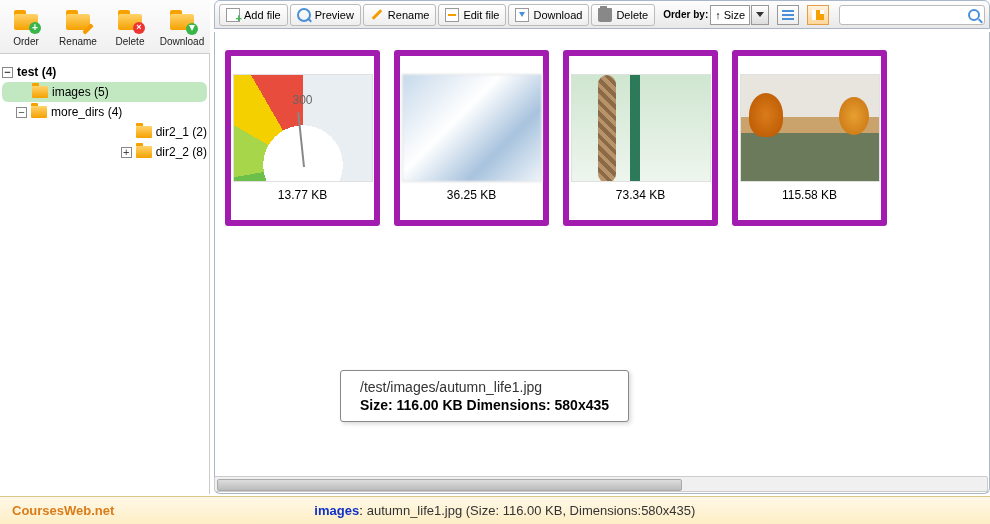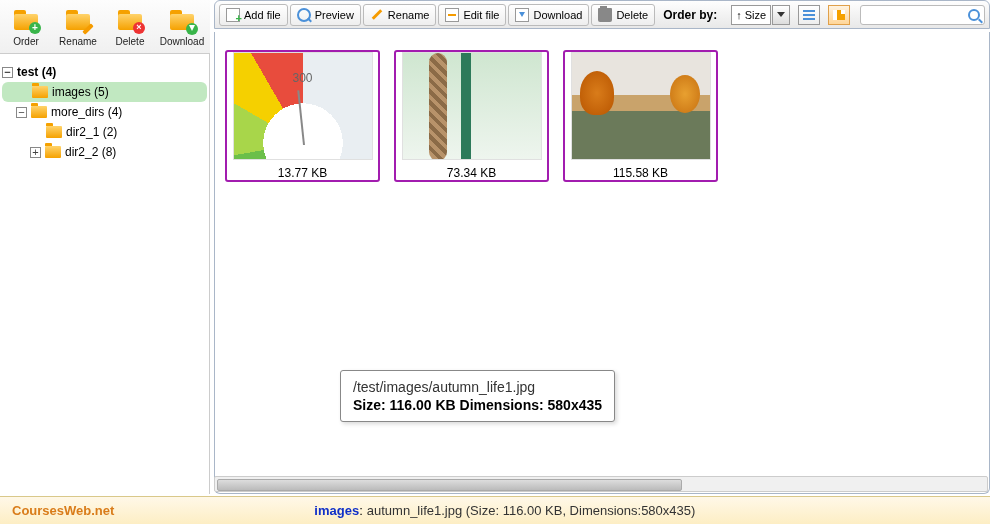--- a/index.html
+++ b/index.html
@@ -26,67 +26,67 @@
 .mi-plus:after{content:"+";position:absolute;right:-3px;bottom:-3px;color:#39b54a;font-weight:bold;font-size:11px;}
 .mi-search{border:2px solid #4a90d9;border-radius:50%;width:9px;height:9px;}
 .mi-search:after{content:"";position:absolute;width:5px;height:2px;background:#4a90d9;left:8px;top:9px;transform:rotate(45deg);}
 .mi-pencil:before{content:"";position:absolute;width:12px;height:3px;background:#f59b00;transform:rotate(-45deg);top:5px;left:1px;}
 .mi-edit{background:#fff;border:1px solid #999;}
 .mi-edit:after{content:"";position:absolute;width:8px;height:2px;background:#f59b00;left:2px;top:5px;}
 .mi-dl{background:#fff;border:1px solid #999;}
 .mi-dl:after{content:"";position:absolute;left:3px;top:3px;width:0;height:0;border-left:3px solid transparent;border-right:3px solid transparent;border-top:5px solid #4a90d9;}
 .mi-trash{width:11px;height:12px;background:#888;border-radius:1px 1px 2px 2px;}
 .mi-trash:before{content:"";position:absolute;top:-2px;left:2px;width:7px;height:2px;background:#888;}
-.order-label{font-size:12px;font-weight:bold;margin:0 12px 0 6px;}
+.order-label{font-size:10px;font-weight:bold;margin:0 0 0 6px;}
 .order-select{height:20px;border:1px solid #999;background:#fff;padding:0 4px;font-size:11px;display:flex;align-items:center;cursor:pointer;justify-content:flex-end;}
 .dropdown-arrow{width:18px;height:20px;border:1px solid #999;background:linear-gradient(#fff,#ddd);display:flex;align-items:center;justify-content:center;cursor:pointer;margin-left:-1px;}
 .dropdown-arrow:after{content:"";border-left:4px solid transparent;border-right:4px solid transparent;border-top:5px solid #333;}
 .view-btn{width:22px;height:20px;border:1px solid #999;background:linear-gradient(#fff,#eee);margin-left:6px;cursor:pointer;display:flex;align-items:center;justify-content:center;}
 .view-list:after{content:"";width:12px;height:10px;background:repeating-linear-gradient(#4a90d9 0 2px,transparent 2px 4px);}
 .view-grid{background:linear-gradient(#fff3e0,#ffd699);border-color:#e0a04a;}
 .view-grid:after{content:"";width:12px;height:10px;background:#f5a100;box-shadow:inset 4px 0 0 #fff,inset 8px 0 0 #f5a100,inset 0 4px 0 #fff,inset 0 8px 0 #f5a100;}
 .search-box{flex:1;margin-left:8px;height:20px;border:1px solid #bbb;border-radius:3px;background:#fff;position:relative;min-width:70px;}
 .search-box .mag{position:absolute;right:4px;top:3px;width:12px;height:12px;}
 
 
 .tree { position:absolute; left:0; top:54px; width:210px; bottom:30px; border-right:1px solid #ccc; background:#fff; padding:8px 2px; overflow:auto;}
 .tree-node{display:flex;align-items:center;height:20px;font-size:12px;cursor:pointer;white-space:nowrap;}
 .tree-toggle{width:11px;height:11px;border:1px solid #888;background:#fff;color:#444;font-size:11px;line-height:9px;text-align:center;margin-right:4px;flex:none;}
 .tree-spacer{width:16px;flex:none;}
 .tree-folder-ico{width:16px;height:12px;background:linear-gradient(#ffd36b,#f5a100);border-radius:1px;margin-right:4px;position:relative;flex:none;}
 .tree-folder-ico:before{content:"";position:absolute;top:-3px;left:0;width:7px;height:3px;background:#f5a100;border-radius:1px 1px 0 0;}
 .tree-node.root{font-weight:bold;}
 .tree-node.sel{background:#c1e8c1;}
 .indent1{padding-left:14px;border-radius:6px;}
-.indent2{padding-left:28px;}
+.indent2{padding-left:28px;justify-content:flex-end;}
 
 
 .grid{position:absolute;left:214px;top:32px;right:0;bottom:30px;border:1px solid #a9b6c8;border-top:none;border-radius:0 0 6px 6px;background:#fff;padding:18px 10px;overflow:auto;display:flex;flex-wrap:wrap;gap:14px;align-content:flex-start;}
-.thumb{width:155px;border:2px solid #a21caf;border-radius:3px;background:#fff;padding:0;display:flex;flex-direction:column;align-items:center;cursor:pointer;}
+.thumb{width:155px;border:6px solid #a21caf;border-radius:3px;background:#fff;padding:18px;display:flex;flex-direction:column;align-items:center;cursor:pointer;}
 .thumb.sel{background:#1020b0;border-color:#1020b0;color:#fff;}
 .thumb-img{width:140px;height:108px;border:1px solid #e0e0e0;background:#f4f4f4;position:relative;overflow:hidden;}
 .thumb-size{font-size:12px;margin-top:6px;}
 
 
 .gauge{background:radial-gradient(circle at 50% 85%,#fff 0 35%,transparent 35%),conic-gradient(from 200deg at 50% 85%,#6bbf4a 0 60deg,#a8d64a 60deg 100deg,#f5d000 100deg 130deg,#e84c3d 130deg 160deg,#e9eef2 160deg 360deg);}
 .gauge:after{content:"300";position:absolute;left:50%;top:18px;transform:translateX(-50%);font-size:12px;color:#666;}
 .gauge:before{content:"";position:absolute;left:50%;bottom:14px;width:2px;height:55px;background:#888;transform-origin:bottom;transform:rotate(-6deg);}
 .blur{background:linear-gradient(135deg,#c7d9eb 0%,#fff 40%,#a8c3de 70%,#eef4f9 100%);filter:blur(1px);}
 .lamp{background:linear-gradient(#cfe6d0,#eef5ee);}
 .lamp:before{content:"";position:absolute;left:58px;top:0;width:10px;height:108px;background:#2d7a5a;}
 .lamp:after{content:"";position:absolute;left:26px;top:0;width:18px;height:108px;background:repeating-linear-gradient(45deg,#8b6b47 0 4px,#b8936a 4px 8px);border-radius:9px;}
 .park{background:linear-gradient(#e8e4de 0 40%,#c9a36b 40% 55%,#6b7a5a 55% 100%);}
 .park:before{content:"";position:absolute;left:8px;top:18px;width:34px;height:44px;background:radial-gradient(#d97c1a,#b85500);border-radius:50% 50% 40% 40%;}
 .park:after{content:"";position:absolute;right:10px;top:22px;width:30px;height:38px;background:radial-gradient(#e8a030,#c77010);border-radius:50%;}
 .house{background:linear-gradient(#d8a030 0 50%,#ded8cc 50% 100%);}
 .house:before{content:"";position:absolute;left:28px;top:46px;width:84px;height:50px;background:#e8e4da;border:1px solid #999;}
 .house:after{content:"";position:absolute;left:48px;top:10px;width:18px;height:40px;background:#8b3a1a;}
 
 
-.tooltip{position:absolute;left:340px;top:370px;background:#fff;border:1px solid #888;border-radius:3px;padding:8px 12px;box-shadow:2px 2px 4px rgba(0,0,0,0.15);font-size:14px;}
+.tooltip{position:absolute;left:340px;top:370px;background:#fff;border:1px solid #888;border-radius:3px;padding:8px 19px;box-shadow:2px 2px 4px rgba(0,0,0,0.15);font-size:14px;}
 .tooltip .tt-path{color:#333;margin-bottom:2px;}
 .tooltip .tt-details{font-weight:bold;}
 
 
 .status{position:absolute;left:0;right:0;bottom:0;height:28px;background:linear-gradient(#fff8e8,#fdeec4);border-top:1px solid #d9c88a;display:flex;align-items:center;padding:0 12px;font-size:13px;}
 .status .brand{color:#d97c1a;font-weight:bold;}
 .status .folder{color:#1030c8;font-weight:bold;margin-left:200px;}
 .status .finfo{color:#333;margin-left:4px;}
 
 
@@ -194,20 +194,24 @@
     <span>dir2_2 (8)</span>
   </div>
 </div>
 
 <div class="grid">
   <div class="thumb">
     <div class="thumb-img gauge"></div>
     <div class="thumb-size">13.77 KB</div>
   </div>
   <div class="thumb">
+    <div class="thumb-img blur"></div>
+    <div class="thumb-size">36.25 KB</div>
+  </div>
+  <div class="thumb">
     <div class="thumb-img lamp"></div>
     <div class="thumb-size">73.34 KB</div>
   </div>
   <div class="thumb">
     <div class="thumb-img park"></div>
     <div class="thumb-size">115.58 KB</div>
   </div>
 </div>
 
 <div class="hscroll"></div>

